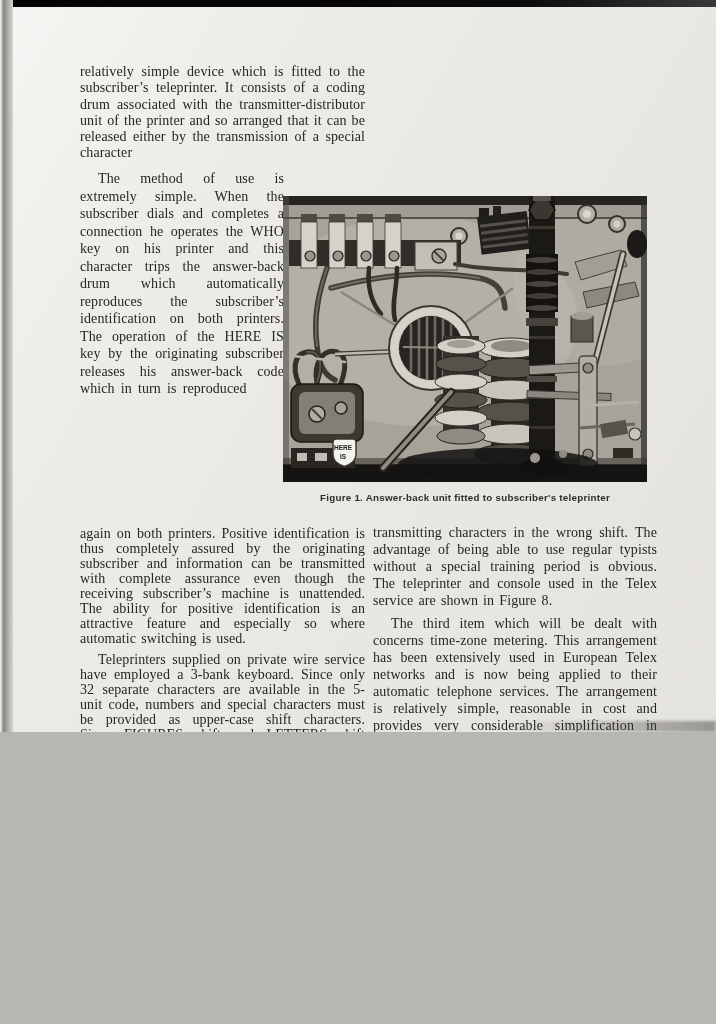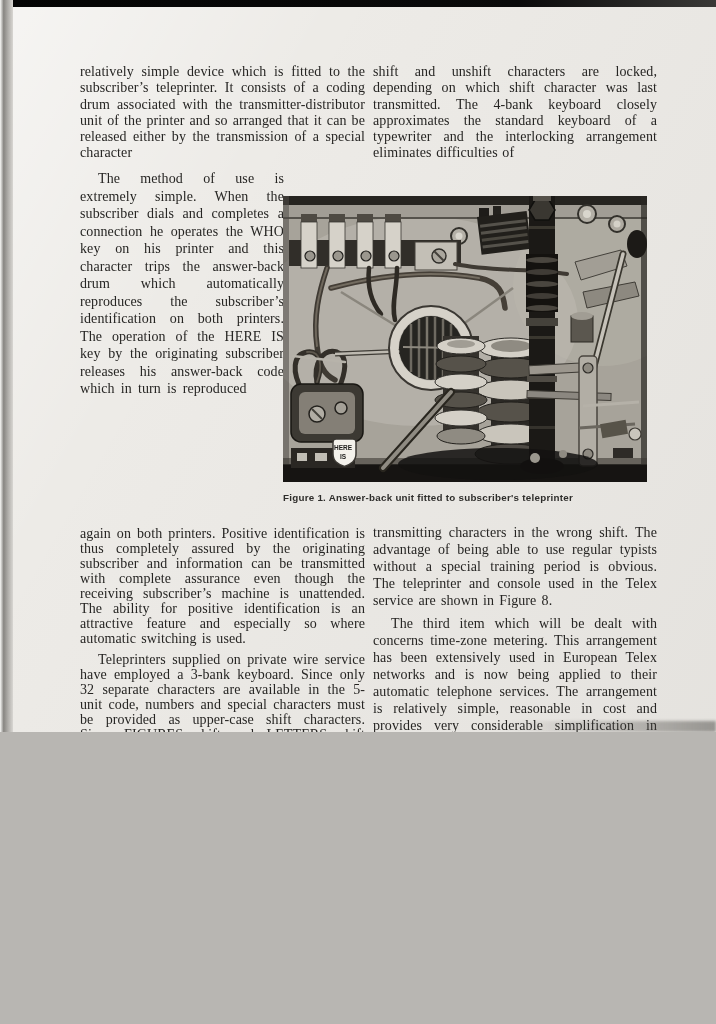--- a/index.html
+++ b/index.html
@@ -37,21 +37,21 @@
   #left-top    { left:80px;  top:64px;  width:285px; }
   #left-narrow { left:80px;  top:170px; width:204px; line-height:17.5px; word-spacing:2.5px; }
   #left-bottom { left:80px;  top:526px; width:285px; line-height:15px; word-spacing:1.5px; }
   #right-top   { left:373px; top:64px;  width:284px; word-spacing:1px; }
   #right-bottom{ left:373px; top:524px; width:284px; line-height:17px;  word-spacing:1.5px; }
   .figure {
     position:absolute; left:283px; top:196px; width:364px; height:286px;
   }
   .figure svg { display:block; width:100%; height:100%; }
   .figcaption {
-    position:absolute; left:283px; top:492px; width:364px; 
+    position:absolute; left:283px; top:492px; width:364px; text-align:center;
     font-family:"Liberation Sans", sans-serif; font-weight:700;
     font-size:9.8px; letter-spacing:.25px; color:#2e2d2b; white-space:nowrap;
   }
   .page-number {
     position:absolute; left:79px; top:940px;
     font-family:"Liberation Sans", sans-serif; font-weight:700;
     font-size:11px; color:#2b2a28;
   }
   .journal-footer {
     position:absolute; left:373px; top:941px; width:285px; text-align:right;
@@ -74,23 +74,20 @@
 
   <div id="left-narrow" class="textblock">
       <p class="indent">The method of use is extremely simple. When the subscriber dials and completes a connection he operates the WHO key on his printer and this character trips the answer-back drum which automatically reproduces the subscriber’s identification on both printers. The operation of the HERE IS key by the originating subscriber releases his answer-back code which in turn is reproduced</p>
     </div>
 
   <div id="left-bottom" class="textblock">
       <p>again on both printers. Positive identification is thus completely assured by the originating subscriber and information can be transmitted with complete assurance even though the receiving subscriber’s machine is unattended. The ability for positive identification is an attractive feature and especially so where automatic switching is used.</p>
       <p class="indent">Teleprinters supplied on private wire service have employed a 3-bank keyboard. Since only 32 separate characters are available in the 5-unit code, numbers and special characters must be provided as upper-case shift characters. Since FIGURES shift and LETTERS shift characters must be transmitted at appropriate positions in the transmission of text, a certain degree of confusion exists until the typist has become familiar with the keyboard arrangement and operating procedure. The 4-bank keyboard avoids this confusion by providing separate keys for each character, including numbers. The</p>
     </div>
 
-  <div id="right-top" class="textblock">
-      <p>shift and unshift characters are locked, depending on which shift character was last transmitted. The 4-bank keyboard closely approximates the standard keyboard of a typewriter and the interlocking arrangement eliminates difficulties of</p>
-    </div>
 
   <div id="right-bottom" class="textblock">
       <p>transmitting characters in the wrong shift. The advantage of being able to use regular typists without a special training period is obvious. The teleprinter and console used in the Telex service are shown in Figure 8.</p>
       <p class="indent">The third item which will be dealt with concerns time-zone metering. This arrangement has been extensively used in European Telex networks and is now being applied to their automatic telephone services. The arrangement is relatively simple, reasonable in cost and provides very considerable simplification in accounting and billing. These various factors providing for simplification of administration and accounting make it possible to provide service at a lower rate than would otherwise be the case.</p>
     </div>
 
   <div class="figure">
     <svg viewBox="0 0 364 286" preserveAspectRatio="none">
 
       <g>

